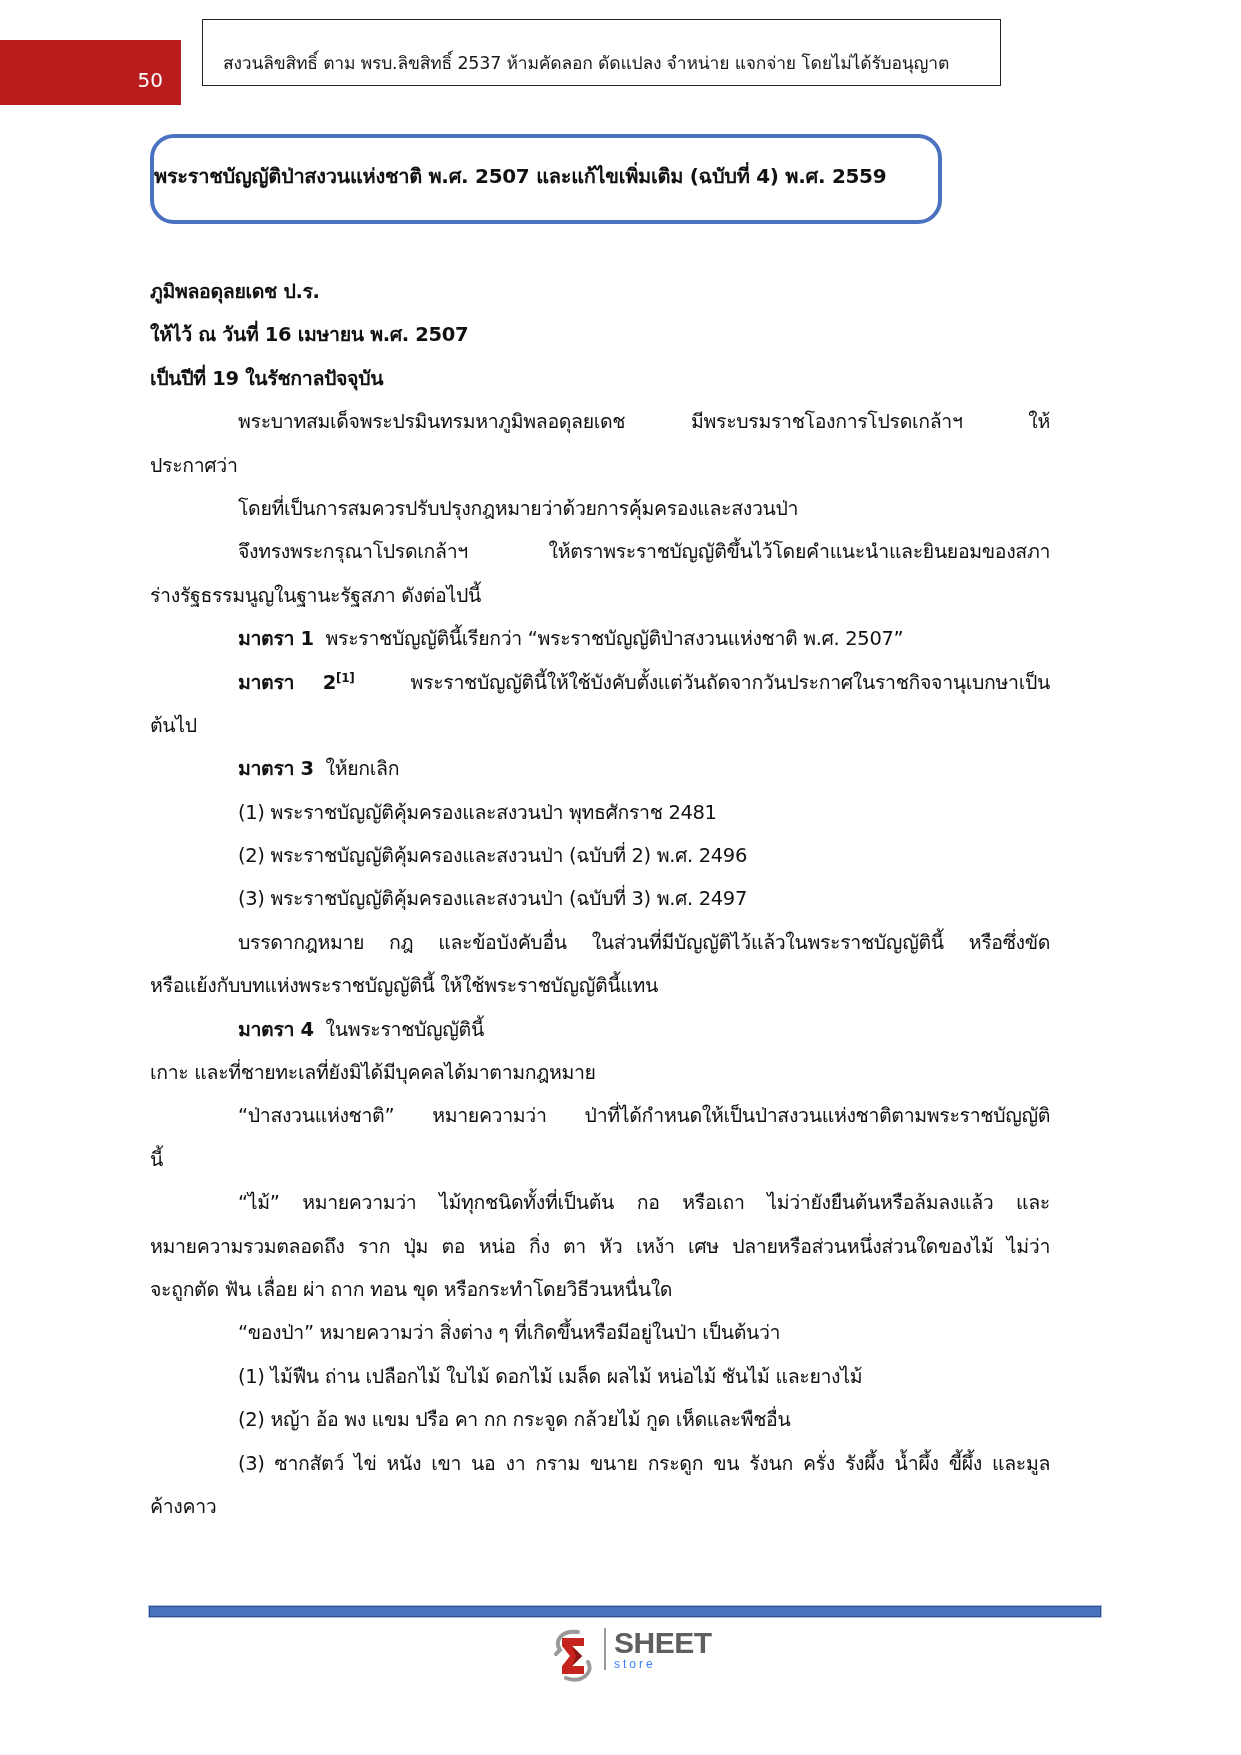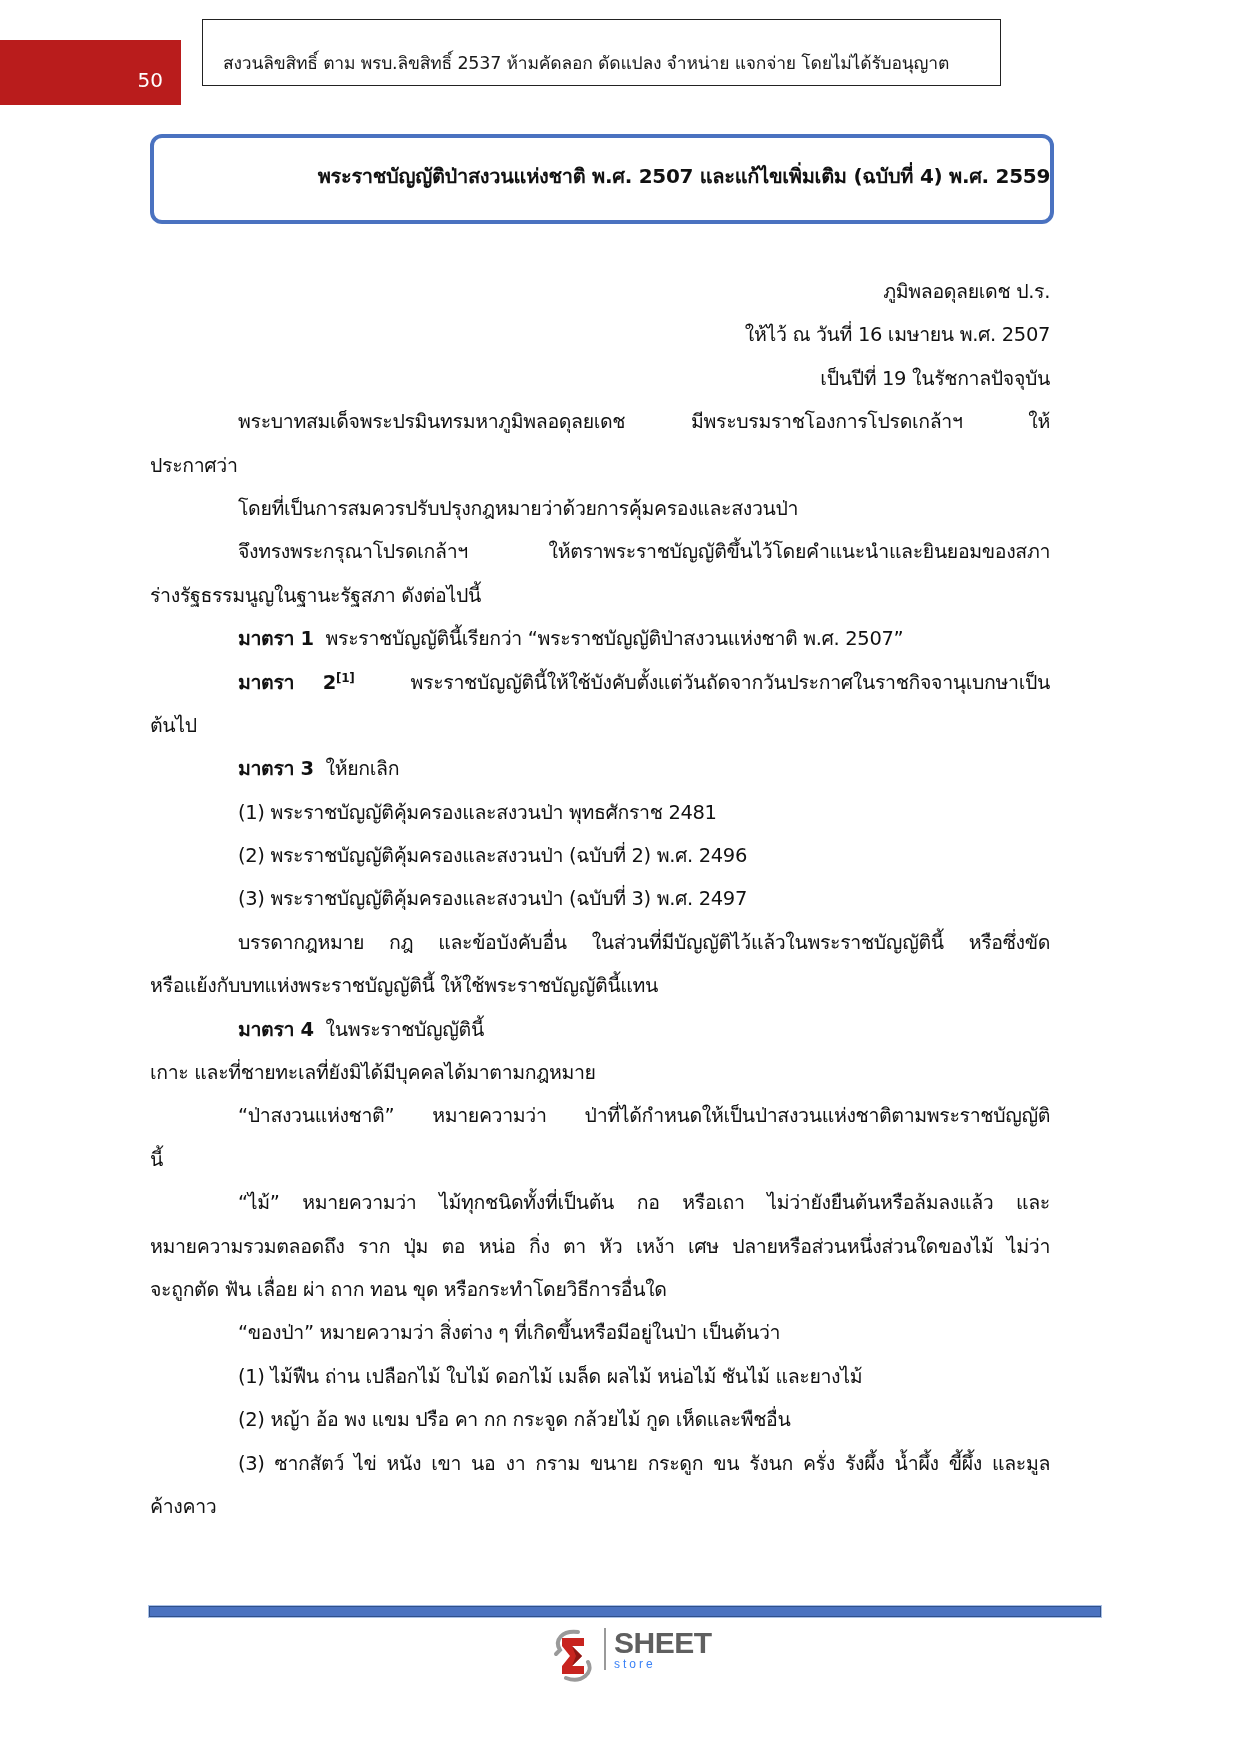--- a/index.html
+++ b/index.html
@@ -43,49 +43,49 @@
       align-items: center;
       padding-left: 20px;
       padding-top: 20px;
       white-space: nowrap;
       letter-spacing: -0.2px;
     }
     .title-box {
       position: absolute;
       left: 150px;
       top: 134px;
-      width: 904px;
+      width: 792px;
       height: 90px;
       border: 4px solid #4a72c0;
-      border-radius: 12px;
+      border-radius: 24px;
       background: #ffffff;
       display: flex;
       align-items: center;
-      justify-content: flex-end;
+      justify-content: flex-start;
       padding-bottom: 6px;
     }
     .title-text {
       font-weight: bold;
       font-size: 20px;
       color: #111111;
       white-space: nowrap;
       letter-spacing: -0.3px;
     }
     .body-text {
       position: absolute;
       left: 150px;
       top: 270px;
       width: 900px;
       font-size: 19.5px;
       line-height: 43.4px;
       color: #111111;
       letter-spacing: -0.35px;
     }
     .line { white-space: nowrap; height: 43.4px; }
-    .center { text-align: right; }
+    .center { text-align: left; font-weight: bold; }
     .indent { padding-left: 88px; }
     .sub-indent { padding-left: 88px; }
     .justify-line {
       text-align: justify;
       text-align-last: justify;
       white-space: normal;
       height: 43.4px;
       overflow: hidden;
     }
     .bold { font-weight: bold; }
@@ -181,21 +181,21 @@
   <div class="line">หรือแย้งกับบทแห่งพระราชบัญญัตินี้ ให้ใช้พระราชบัญญัตินี้แทน</div>
 
   <div class="line indent">
     <span class="bold">มาตรา 4</span>&nbsp;&nbsp;<span>ในพระราชบัญญัตินี้</span>
   </div>
   <div class="line">เกาะ และที่ชายทะเลที่ยังมิได้มีบุคคลได้มาตามกฎหมาย</div>
   <div class="justify-line indent">“ป่าสงวนแห่งชาติ” หมายความว่า ป่าที่ได้กำหนดให้เป็นป่าสงวนแห่งชาติตามพระราชบัญญัติ</div>
   <div class="line">นี้</div>
   <div class="justify-line indent">“ไม้” หมายความว่า ไม้ทุกชนิดทั้งที่เป็นต้น กอ หรือเถา ไม่ว่ายังยืนต้นหรือล้มลงแล้ว และ</div>
   <div class="justify-line">หมายความรวมตลอดถึง ราก ปุ่ม ตอ หน่อ กิ่ง ตา หัว เหง้า เศษ ปลายหรือส่วนหนึ่งส่วนใดของไม้ ไม่ว่า</div>
-  <div class="line">จะถูกตัด ฟัน เลื่อย ผ่า ถาก ทอน ขุด หรือกระทำโดยวิธีการอื่นใด</div>
+  <div class="line">จะถูกตัด ฟัน เลื่อย ผ่า ถาก ทอน ขุด หรือกระทำโดยวิธีวนหนื่นใด</div>
   <div class="line indent">“ของป่า” หมายความว่า สิ่งต่าง ๆ ที่เกิดขึ้นหรือมีอยู่ในป่า เป็นต้นว่า</div>
   <div class="line sub-indent">(1) ไม้ฟืน ถ่าน เปลือกไม้ ใบไม้ ดอกไม้ เมล็ด ผลไม้ หน่อไม้ ชันไม้ และยางไม้</div>
   <div class="line sub-indent">(2) หญ้า อ้อ พง แขม ปรือ คา กก กระจูด กล้วยไม้ กูด เห็ดและพืชอื่น</div>
   <div class="justify-line sub-indent">(3) ซากสัตว์ ไข่ หนัง เขา นอ งา กราม ขนาย กระดูก ขน รังนก ครั่ง รังผึ้ง น้ำผึ้ง ขี้ผึ้ง และมูล</div>
   <div class="line">ค้างคาว</div>
 </div>
 
 <div class="footer-rule"></div>
 
 <div class="logo">

